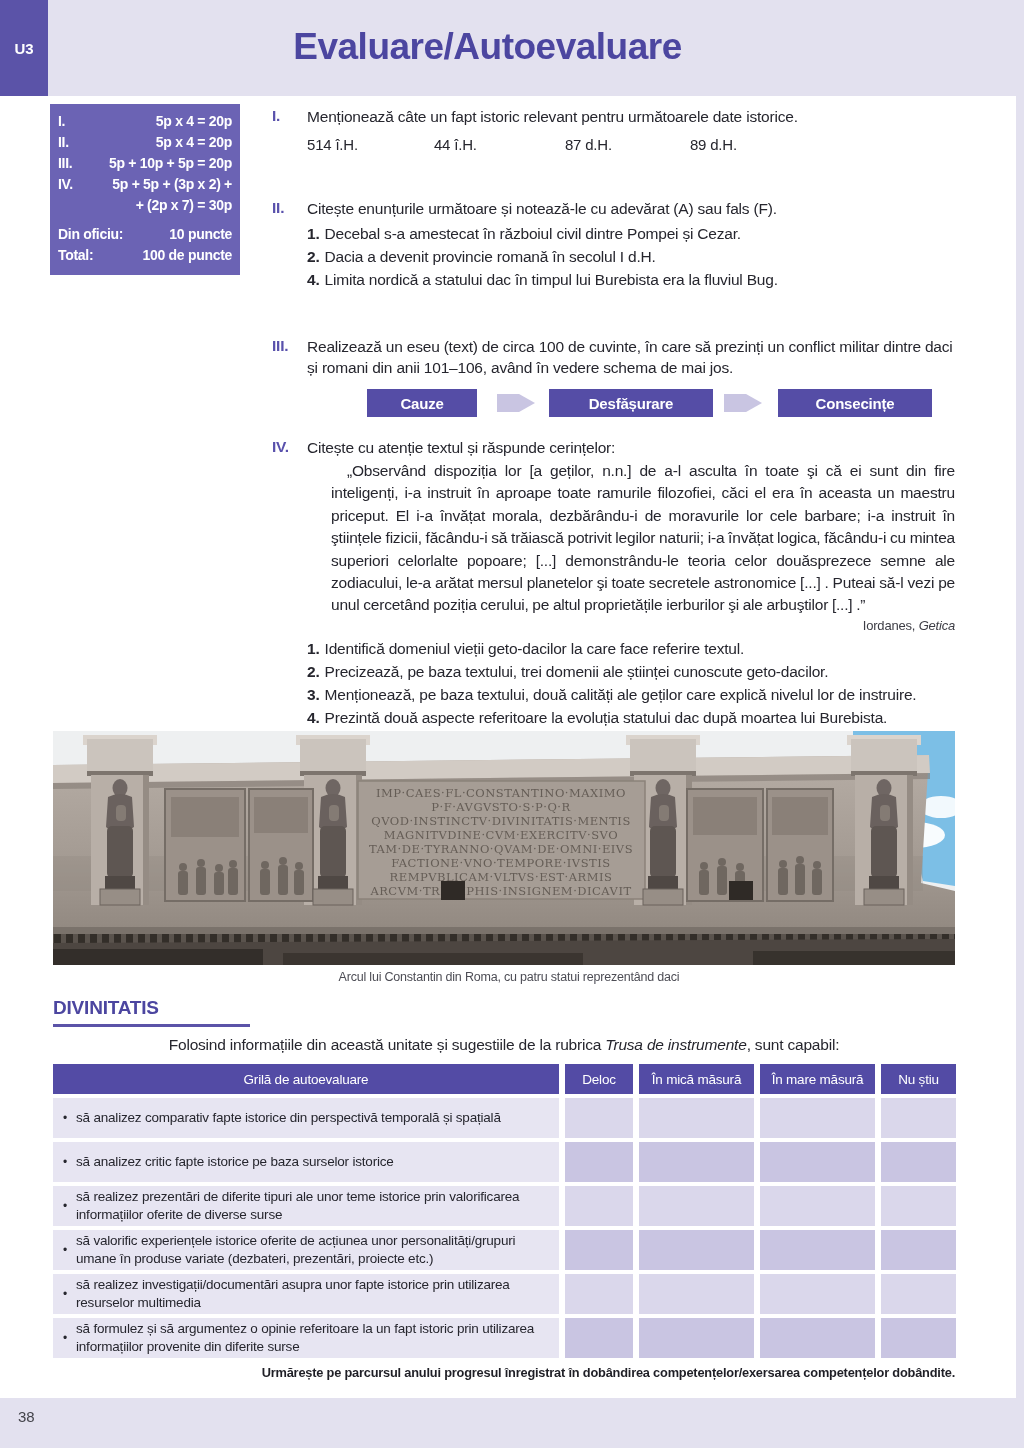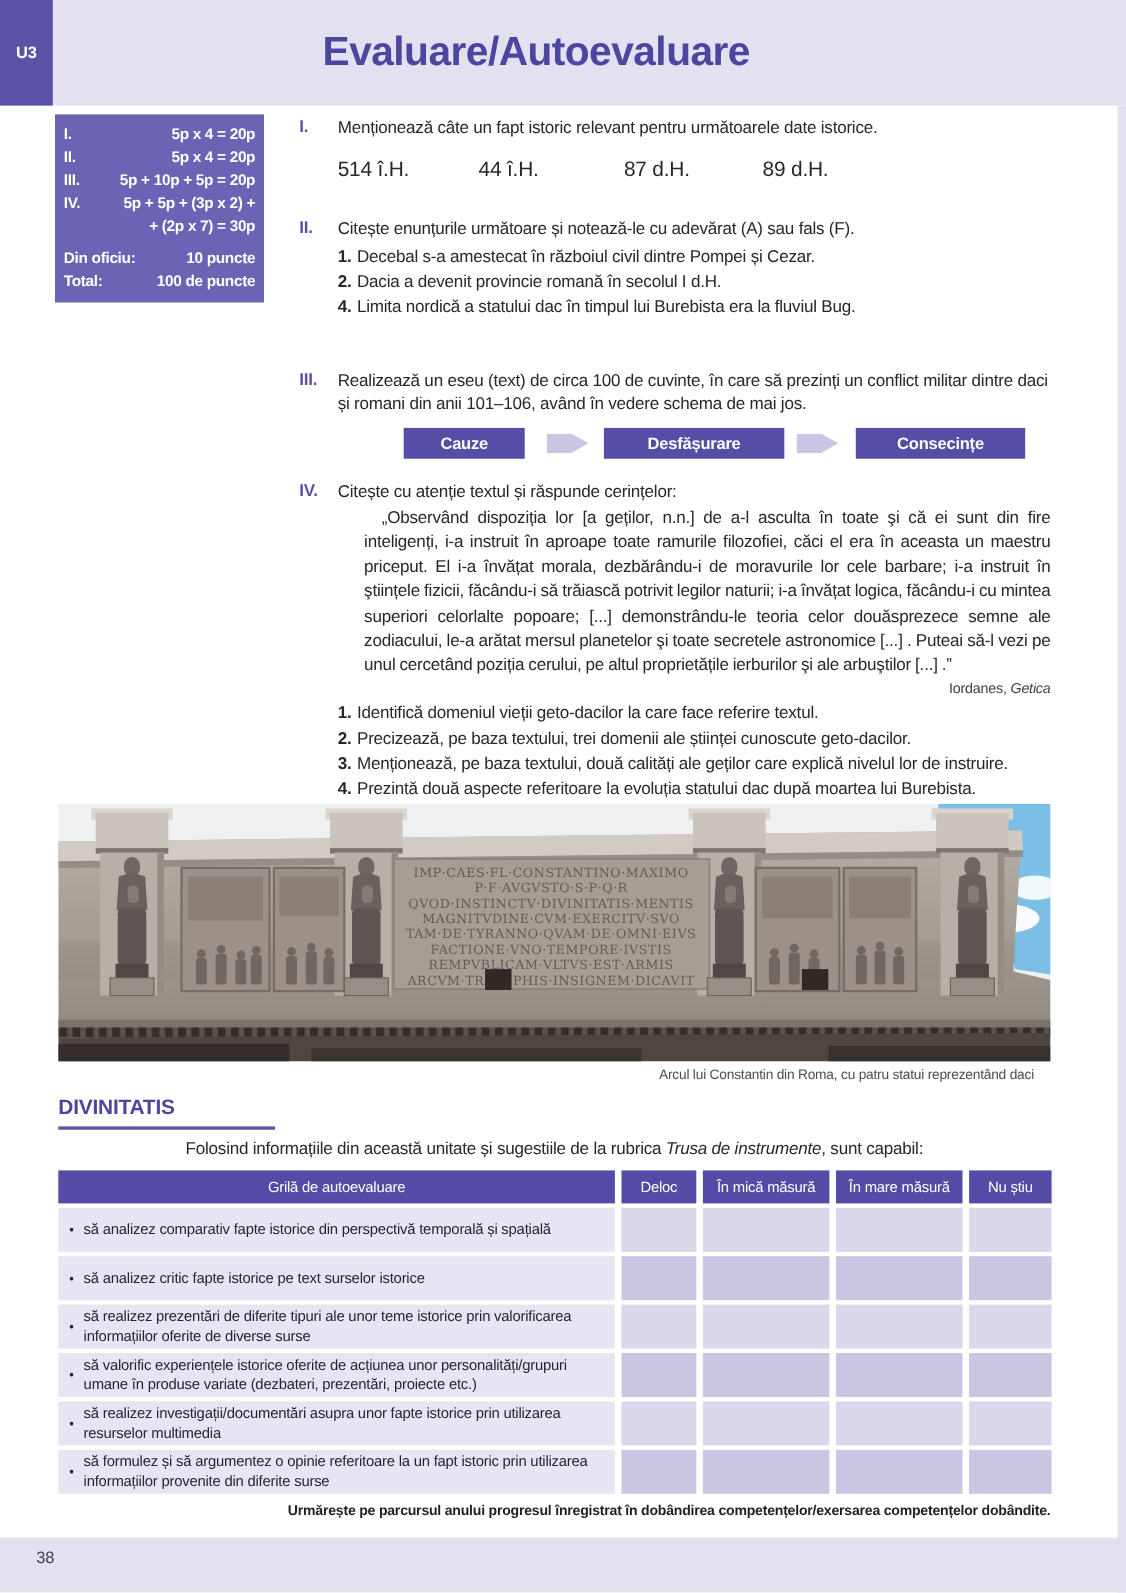--- a/index.html
+++ b/index.html
@@ -15,57 +15,57 @@
   .right-strip{position:absolute;top:96px;right:0;width:47px;height:1352px;background:#e3e1ef;}
   
   .score-box{position:absolute;left:50px;top:104px;width:190px;background:#6b63b4;color:#fff;
           font-weight:bold;font-size:14px;letter-spacing:-0.3px;padding:7px 8px 9px 8px;box-sizing:border-box;}
   .score-row{display:flex;justify-content:space-between;line-height:21px;white-space:nowrap;}
   .score-row.gap{margin-top:8px;}
   
   .sec{position:absolute;left:272px;width:683px;display:flex;}
   .sec .num{width:35px;flex:0 0 35px;color:#5951ac;font-weight:bold;font-size:15.5px;line-height:19px;}
   .sec .body{flex:1;font-size:15.5px;line-height:21px;}
-  .dates-row{margin-top:17px;font-size:19px;}
+  .dates-row{margin-top:7px;font-size:15px;}
   .dates-row span{display:inline-block;}
   .d0{width:123px;} .d1{width:127px;} .d2{width:121px;}
   .itemlist{margin-top:3px;}
   .item{line-height:23px;}
   .item b{margin-right:5px;}
   .quote{text-align:justify;text-indent:16px;line-height:22.4px;margin-top:2px;word-spacing:-0.4px;margin-left:24px;}
   .attrib{text-align:right;font-size:13px;color:#3d3d45;line-height:17px;}
   .attrib .work{font-style:italic;}
   
   .flow-box{position:absolute;top:389px;height:28px;background:#554da6;color:#fff;font-weight:bold;
             font-size:15px;display:flex;align-items:center;justify-content:center;}
   .fb0{left:367px;width:110px;} .fb1{left:549px;width:164px;} .fb2{left:778px;width:154px;}
   .flow-arrow{position:absolute;top:394px;width:38px;height:18px;background:#c9c5e2;
             clip-path:polygon(0 0,58% 0,100% 50%,58% 100%,0 100%);}
   .fa0{left:497px;} .fa1{left:724px;}
   
   .figure{position:absolute;left:53px;top:731px;width:902px;height:234px;}
-  .caption{position:absolute;left:38px;top:970px;width:902px;text-align:right;font-size:12.5px;color:#4d4d55;}
+  .caption{position:absolute;left:58px;top:970px;width:902px;text-align:center;font-size:12.5px;color:#4d4d55;}
   
   .ae-heading{position:absolute;left:53px;top:997px;margin:0;font-size:19px;font-weight:bold;color:#4c46a0;}
   .ae-underline{position:absolute;left:53px;top:1024px;width:197px;height:3px;background:#5b53a8;}
   .ae-intro{position:absolute;left:53px;top:1036px;width:902px;font-size:15.5px;text-align:center;}
   .ae-intro .it{font-style:italic;}
   .ae-table{position:absolute;left:53px;top:1064px;width:902px;display:grid;
             grid-template-columns:506px 68px 115px 115px 75px;
             grid-template-rows:30px repeat(6,40px);column-gap:6px;row-gap:4px;}
   .th{background:#534ba5;color:#fff;font-size:13.5px;display:flex;align-items:center;justify-content:center;text-align:center;}
   .label-cell{background:#e7e5f2;font-size:13.5px;line-height:18px;display:flex;align-items:center;padding:0 12px 0 10px;box-sizing:border-box;}
   .label-cell .bullet{flex:0 0 13px;color:#26262e;font-size:12px;}
   .ans{background:#dad7eb;}
   .ans.dark{background:#c9c5e2;}
   .ae-note{position:absolute;left:53px;top:1365px;width:902px;text-align:right;font-size:12.8px;
            font-weight:bold;color:#1f1f26;letter-spacing:-0.2px;}
   
   .footer-band{position:absolute;left:0;top:1398px;width:1024px;height:50px;background:#e3e1ef;}
-  .page-num{position:absolute;left:33px;top:10px;font-size:15px;color:#43434a;}
+  .page-num{position:absolute;left:18px;top:10px;font-size:15px;color:#43434a;}
 </style>
 </head>
 <body>
 
 <div class="page">
 
   <div class="header-band"></div>
   <div class="u3-tab">
     <span>U3</span>
   </div>
@@ -339,21 +339,21 @@
         <span class="bullet">•</span>
         <span>să analizez comparativ fapte istorice din perspectivă temporală și spațială</span>
       </div>
     <div class="ans"></div>
     <div class="ans"></div>
     <div class="ans"></div>
     <div class="ans"></div>
 
     <div class="label-cell">
         <span class="bullet">•</span>
-        <span>să analizez critic fapte istorice pe text surselor istorice</span>
+        <span>să analizez critic fapte istorice pe baza surselor istorice</span>
       </div>
     <div class="ans dark"></div>
     <div class="ans dark"></div>
     <div class="ans dark"></div>
     <div class="ans dark"></div>
 
     <div class="label-cell">
         <span class="bullet">•</span>
         <span>să realizez prezentări de diferite tipuri ale unor teme istorice prin valorificarea informațiilor oferite de diverse surse</span>
       </div>

